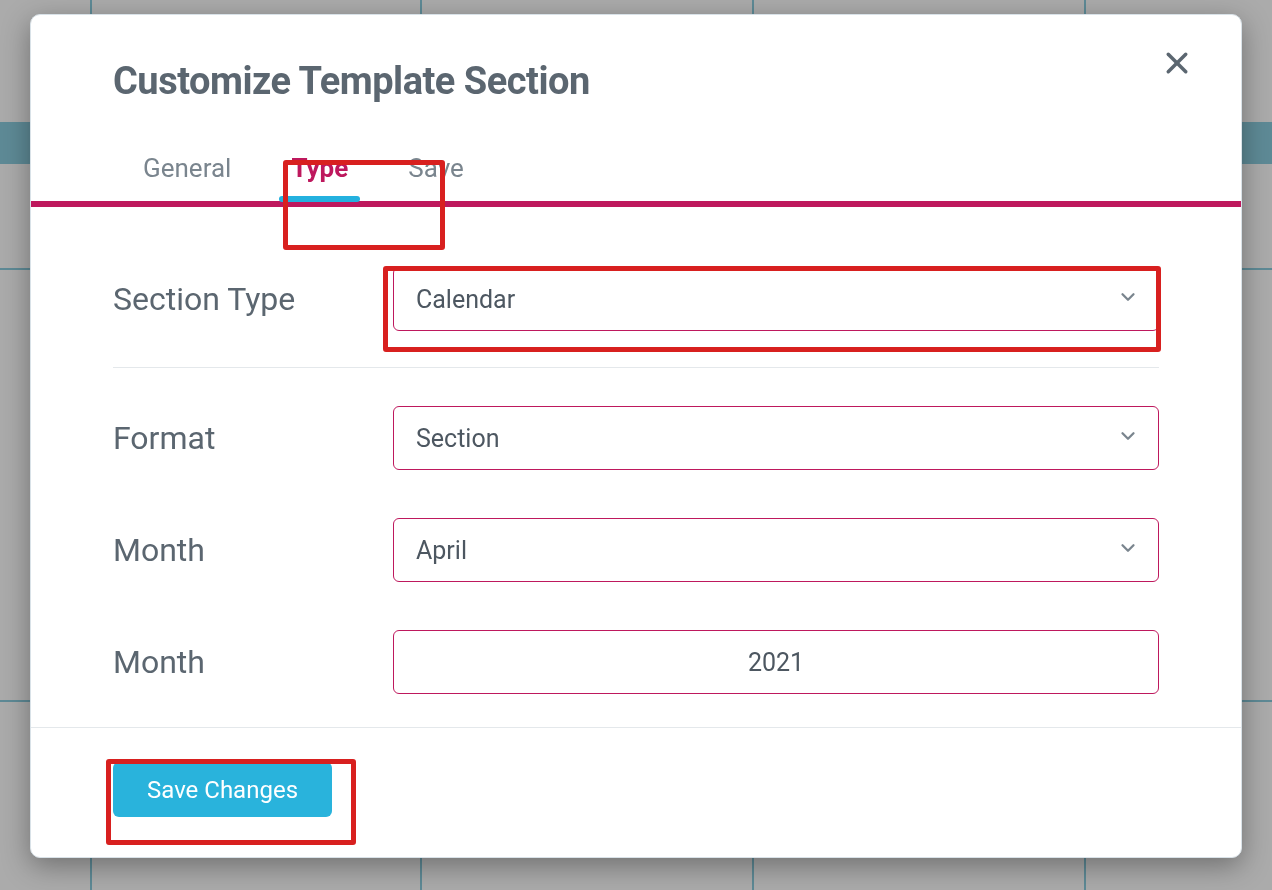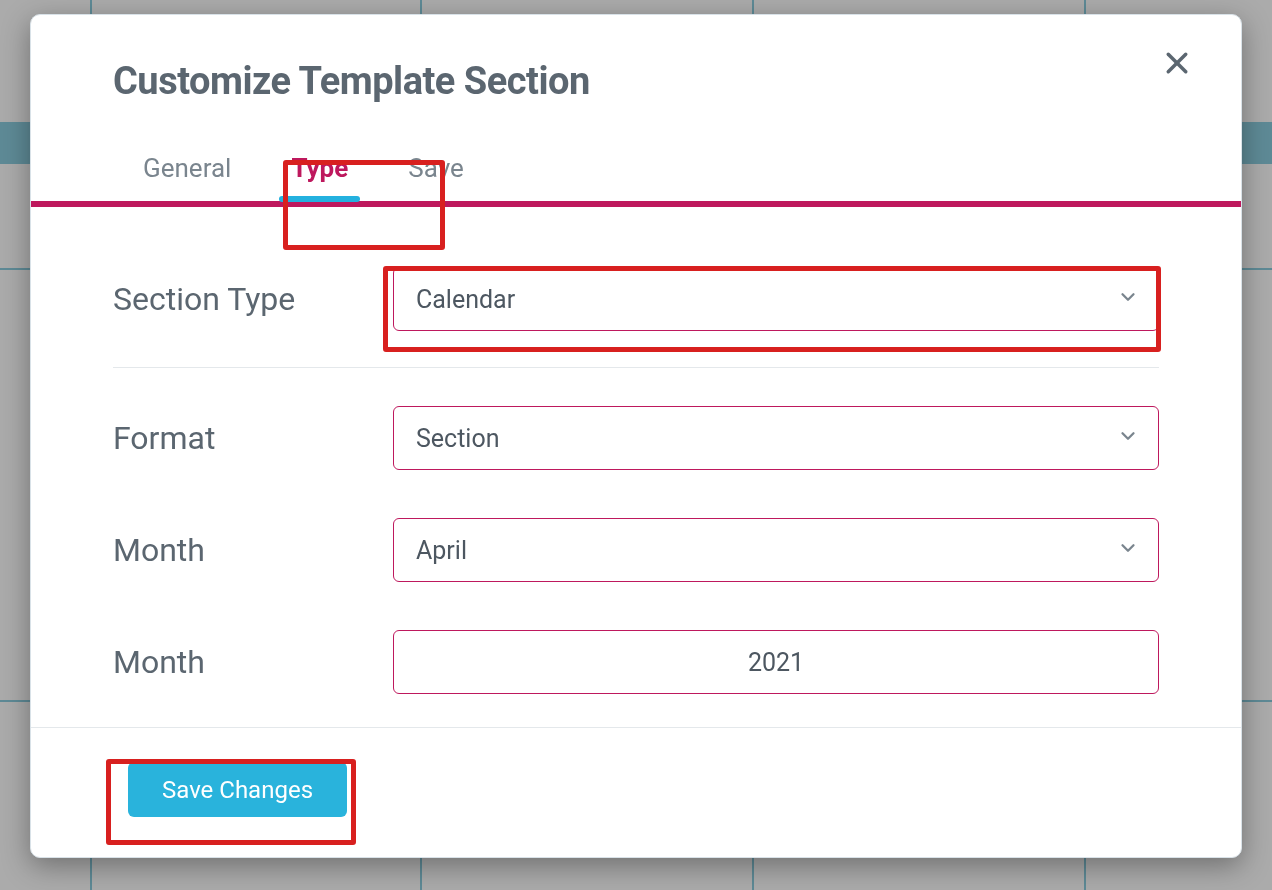--- a/index.html
+++ b/index.html
@@ -153,21 +153,20 @@
     justify-content:center;
     height:55px;
     padding:0 34px;
     background:#29b3dc;
     color:#fff;
     font-size:24px;
     border:none;
     border-radius:6px;
     cursor:pointer;
     font-family:inherit;
-    margin-left:15px;
   }
 </style>
 </head>
 <body>
 
 <div class="bg-layer">
   <div class="bg-bar-top"></div>
   <div class="bg-row r1"></div>
   <div class="bg-row r2"></div>
   <div class="bg-col c1"></div>

